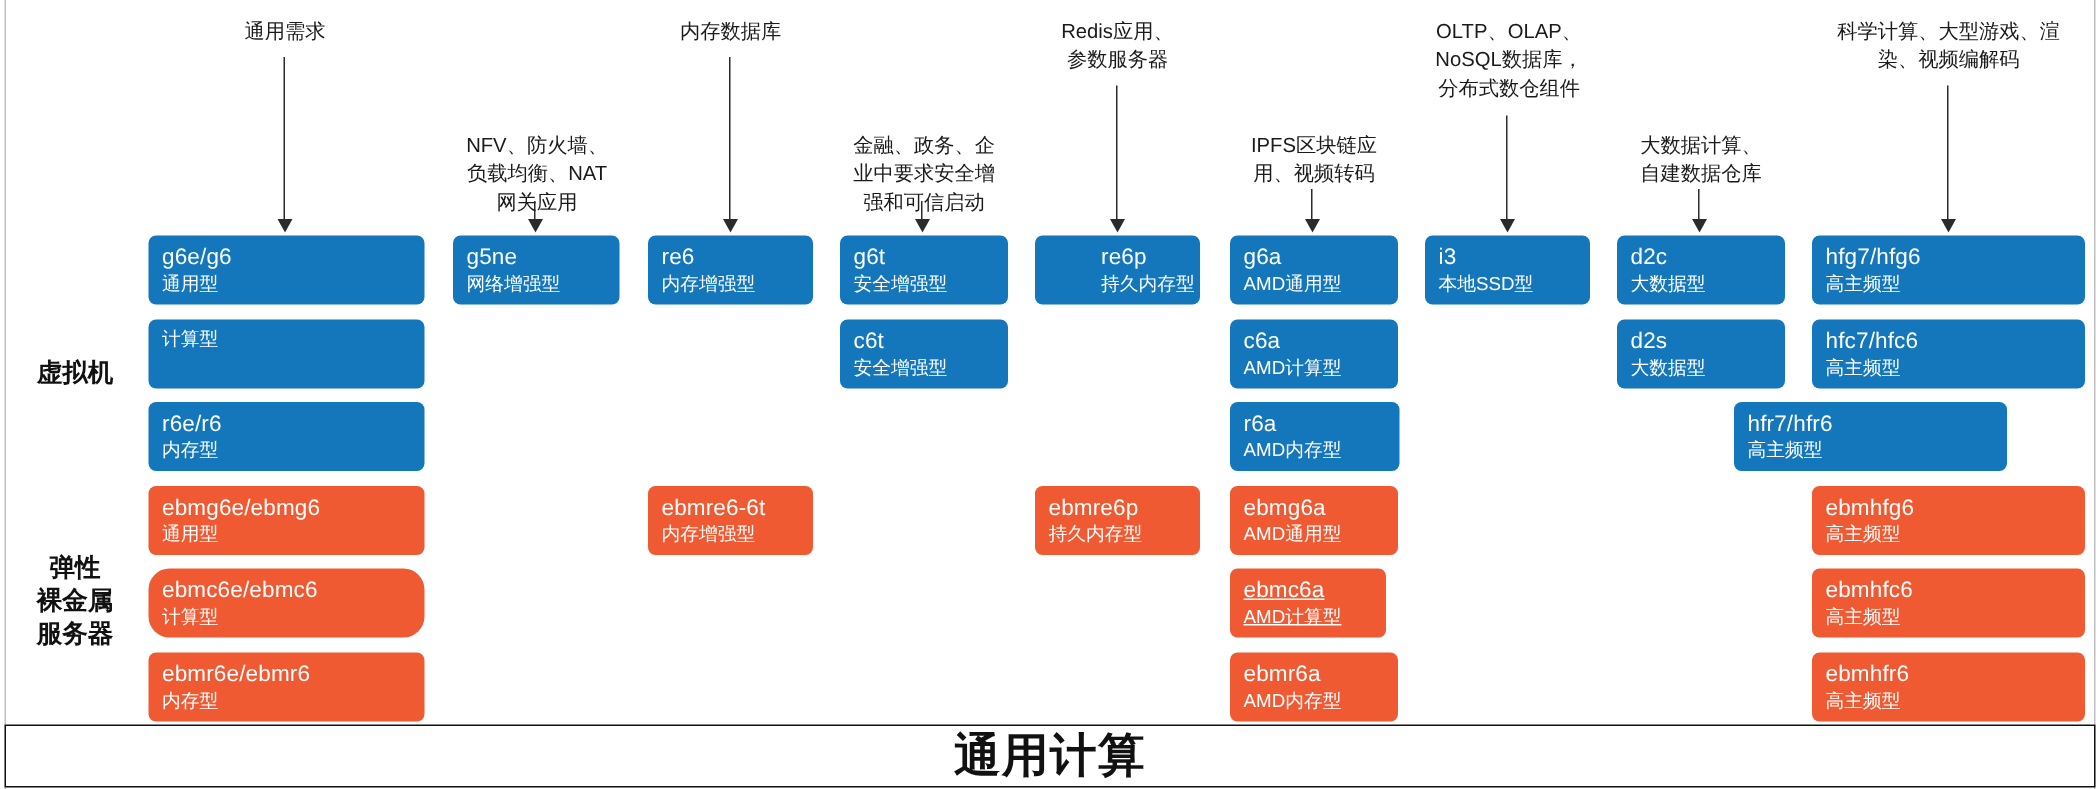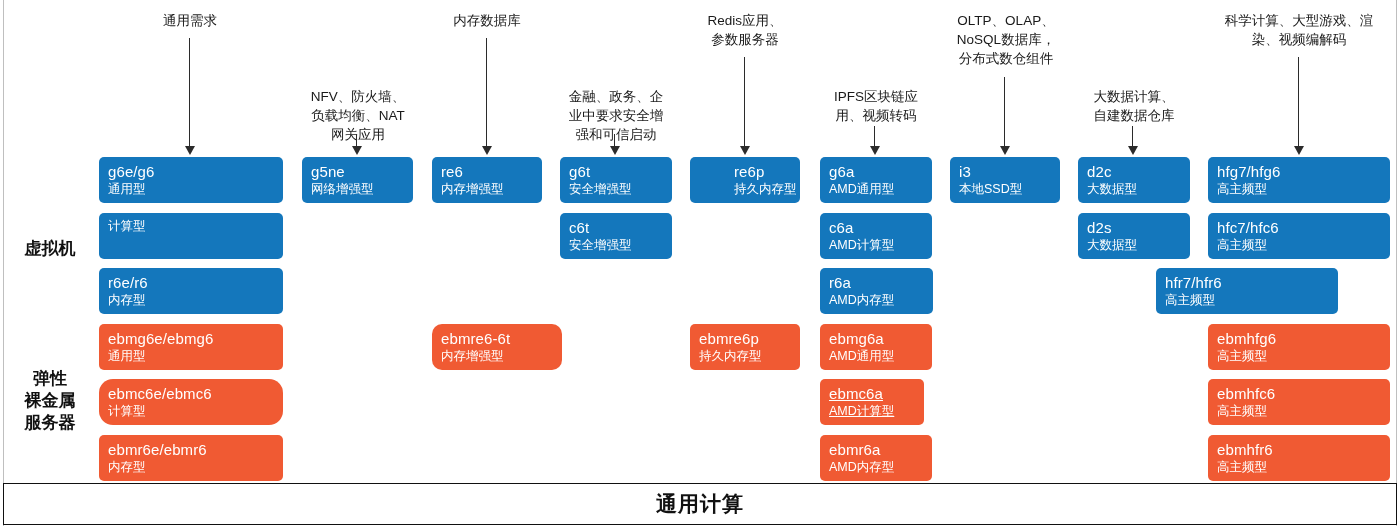--- a/index.html
+++ b/index.html
@@ -101,21 +101,21 @@
     right: 3px;
     bottom: 1px;
     height: 42px;
     border: 1.6px solid #111111;
     background: #ffffff;
     display: flex;
     align-items: center;
     justify-content: center;
   }
   .banner .banner-text {
-    font-size: 21px;
+    font-size: 31px;
     font-weight: bold;
     color: #111111;
     letter-spacing: 1px;
   }
 </style>
 </head>
 <body>
 
 <div id="stage">
   <div class="edge-line edge-left"></div>
@@ -211,21 +211,21 @@
         <div class="sub">内存型</div>
       </div>
       <div class="box blue" style="left: 302px; width: 111px; top: 157px; height: 46px;">
         <div class="name">g5ne</div>
         <div class="sub">网络增强型</div>
       </div>
       <div class="box blue" style="left: 432px; width: 110px; top: 157px; height: 46px;">
         <div class="name">re6</div>
         <div class="sub">内存增强型</div>
       </div>
-      <div class="box orange" style="left: 432px; width: 130px; top: 323.5px; height: 46px; border-radius: 10px;">
+      <div class="box orange" style="left: 432px; width: 110px; top: 323.5px; height: 46px;">
         <div class="name">ebmre6-6t</div>
         <div class="sub">内存增强型</div>
       </div>
       <div class="box blue" style="left: 560px; width: 112px; top: 157px; height: 46px;">
         <div class="name">g6t</div>
         <div class="sub">安全增强型</div>
       </div>
       <div class="box blue" style="left: 560px; width: 112px; top: 212.5px; height: 46px;">
         <div class="name">c6t</div>
         <div class="sub">安全增强型</div>

